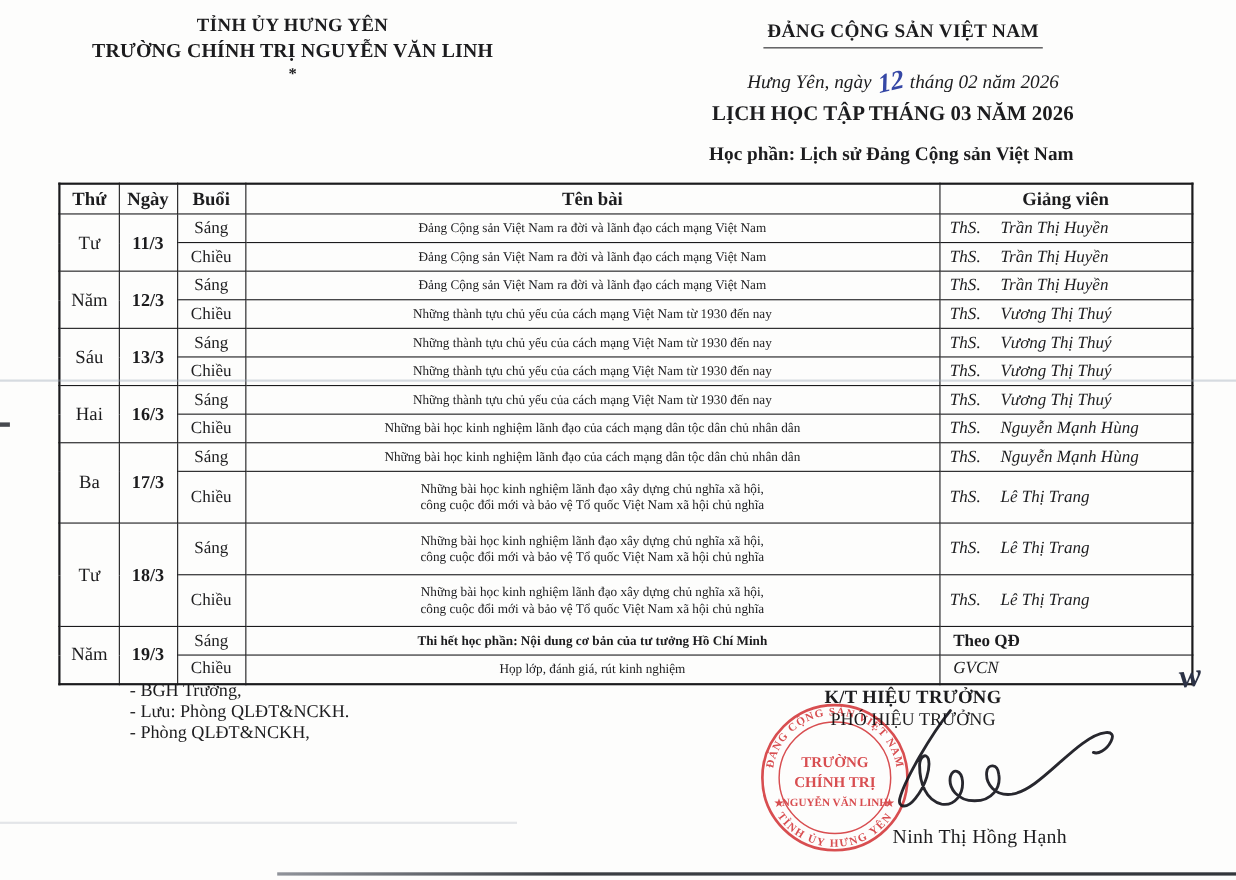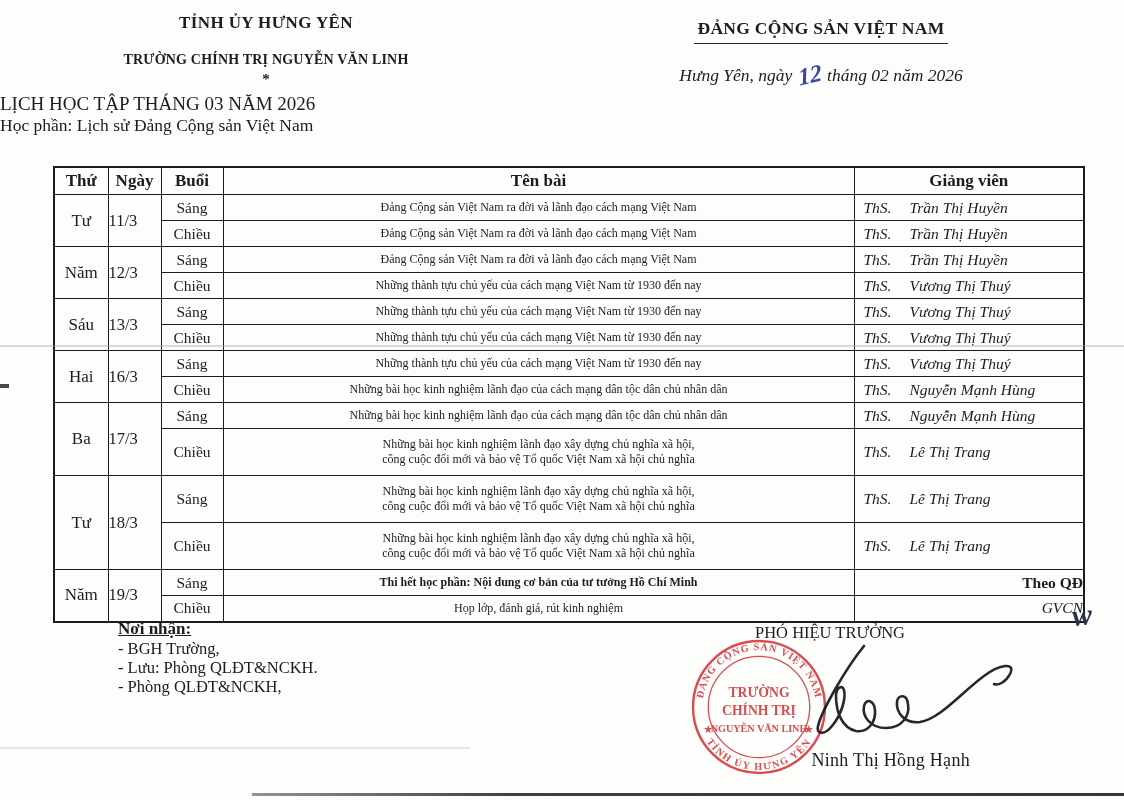--- a/index.html
+++ b/index.html
@@ -6,51 +6,51 @@
   body{
     width:1124px;height:800px;position:relative;overflow:hidden;
     background:#fdfdfc;color:#1c1c1e;
     font-family:"Liberation Serif","DejaVu Serif",serif;
   }
   .abs{position:absolute}
 
   
   .org{left:70px;top:12px;width:392px;text-align:center;line-height:1.25}
   .org-1{font-size:17px;font-weight:600;letter-spacing:.4px}
-  .org-2{font-size:14px;font-weight:700;margin-top:18px;letter-spacing:.2px}
+  .org-2{font-size:18px;font-weight:700;margin-top:2px;letter-spacing:.2px}
   .org-star{font-size:15px;font-weight:700;margin-top:1px}
   .party{left:656px;top:18px;width:330px;text-align:center}
   .party-name{display:inline-block;font-size:17.5px;font-weight:700;letter-spacing:.3px;
     border-bottom:1.7px solid #26262a;padding:0 3px 4px}
   .dateline{left:636px;top:60px;width:370px;text-align:center;font-style:italic;font-size:17.5px}
   .hand-day{display:inline-block;color:#3547a5;font-size:24px;font-weight:600;font-style:italic;
     transform:rotate(-14deg) skewX(-6deg);margin:0 1px;position:relative;top:2px}
 
   
-  .titleblock{left:0;top:92px;width:976px;text-align:left;font-weight:400;line-height:1.22}
+  .titleblock{left:0;top:92px;width:976px;text-align:right;font-weight:700;line-height:1.22}
   .t1{font-size:19px}
   .t2{font-size:18px;margin-top:1px}
-  .t3{font-size:17.5px;margin-top:0}
+  .t3{font-size:17.5px;margin-top:14px}
 
   
   table.sched{left:53px;top:166px;position:absolute;border-collapse:collapse;table-layout:fixed;
     width:1030px;border:2.2px solid #1b1b1d}
   .sched th,.sched td{border:1.6px solid #1b1b1d;padding:0;vertical-align:middle}
   .sched th{font-size:17px;font-weight:700;height:26px}
   tr.single{height:26px}
   tr.double{height:47px}
   td.c-day{font-size:17px;text-align:center}
-  td.c-date{font-size:16.5px;font-weight:400;text-align:left}
+  td.c-date{font-size:16.5px;font-weight:700;text-align:center}
   td.c-sess{font-size:15.5px;text-align:center}
   td.c-lesson{font-size:12px;padding:1px 7px;white-space:pre-line;line-height:1.28;text-align:center}
   td.c-lect{font-size:15.5px;font-style:italic;padding-left:9px;text-align:left}
   .lt{display:inline-block;min-width:46px}
   .lt:empty{display:none}
   td.bold{font-weight:700}
-  td.center{text-align:right;padding-left:0}
+  td.center{text-align:left;padding-left:12px}
   td.upright{font-style:normal}
 
   
   .recipients{left:118px;top:619px;font-size:16.5px;line-height:1.14}
   .rec-title{font-weight:700;text-decoration:underline;font-size:17px;margin-bottom:2px}
   .signblock{left:690px;top:623px;width:280px;text-align:center;line-height:1.25}
   .sp1{font-weight:700;font-size:17px;letter-spacing:.3px}
   .sp2{font-size:16.5px}
   .signer-name{left:690px;top:750px;width:280px;text-align:right;font-weight:400;font-size:18px;letter-spacing:.3px}
   .stamp-svg{left:688px;top:636px;mix-blend-mode:multiply;opacity:.9}
@@ -192,27 +192,27 @@
   </tr>
   <tr class="single">
     <td class="c-sess">Chiều</td>
     <td class="c-lesson">Họp lớp, đánh giá, rút kinh nghiệm</td>
     <td class="c-lect center"><span>GVCN</span></td>
   </tr>
 </tbody>
   </table>
 
 <div class="abs recipients">
-  <div class="rec-title">Nơi nhận:</div>
   <div>- BGH Trường,</div>
   <div>- Lưu: Phòng QLĐT&amp;NCKH.</div>
   <div>- Phòng QLĐT&amp;NCKH,</div>
 </div>
 
 <div class="abs signblock">
+  <div class="sp1">K/T HIỆU TRƯỞNG</div>
   <div class="sp2">PHÓ HIỆU TRƯỞNG</div>
 </div>
 
 <svg class="abs stamp-svg" width="142" height="142" viewBox="0 0 140 140">
   <circle cx="70" cy="70" r="65" fill="none" stroke="#d63a3e" stroke-width="2.4"></circle>
   <circle cx="70" cy="70" r="50" fill="none" stroke="#d63a3e" stroke-width="1.3"></circle>
   <defs>
     <path id="arcTop" d="M 14,70 A 56,56 0 0 1 126,70" fill="none"></path>
     <path id="arcBot" d="M 8,70 A 62,62 0 0 0 132,70" fill="none"></path>
   </defs>

